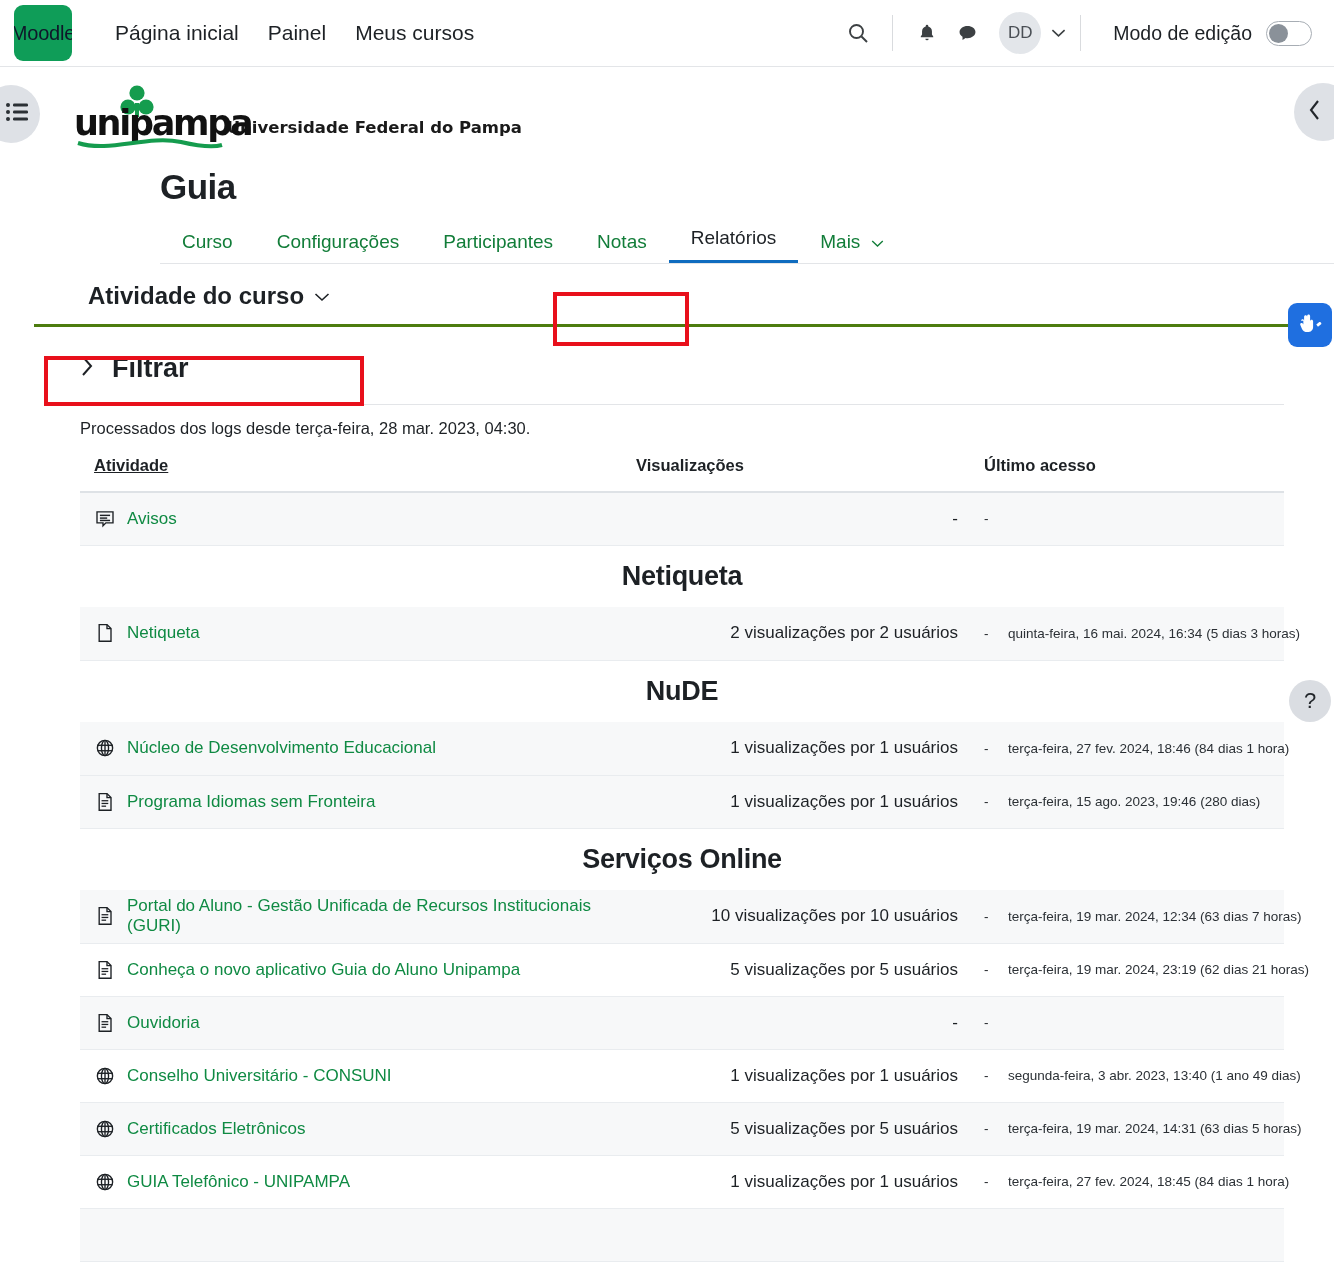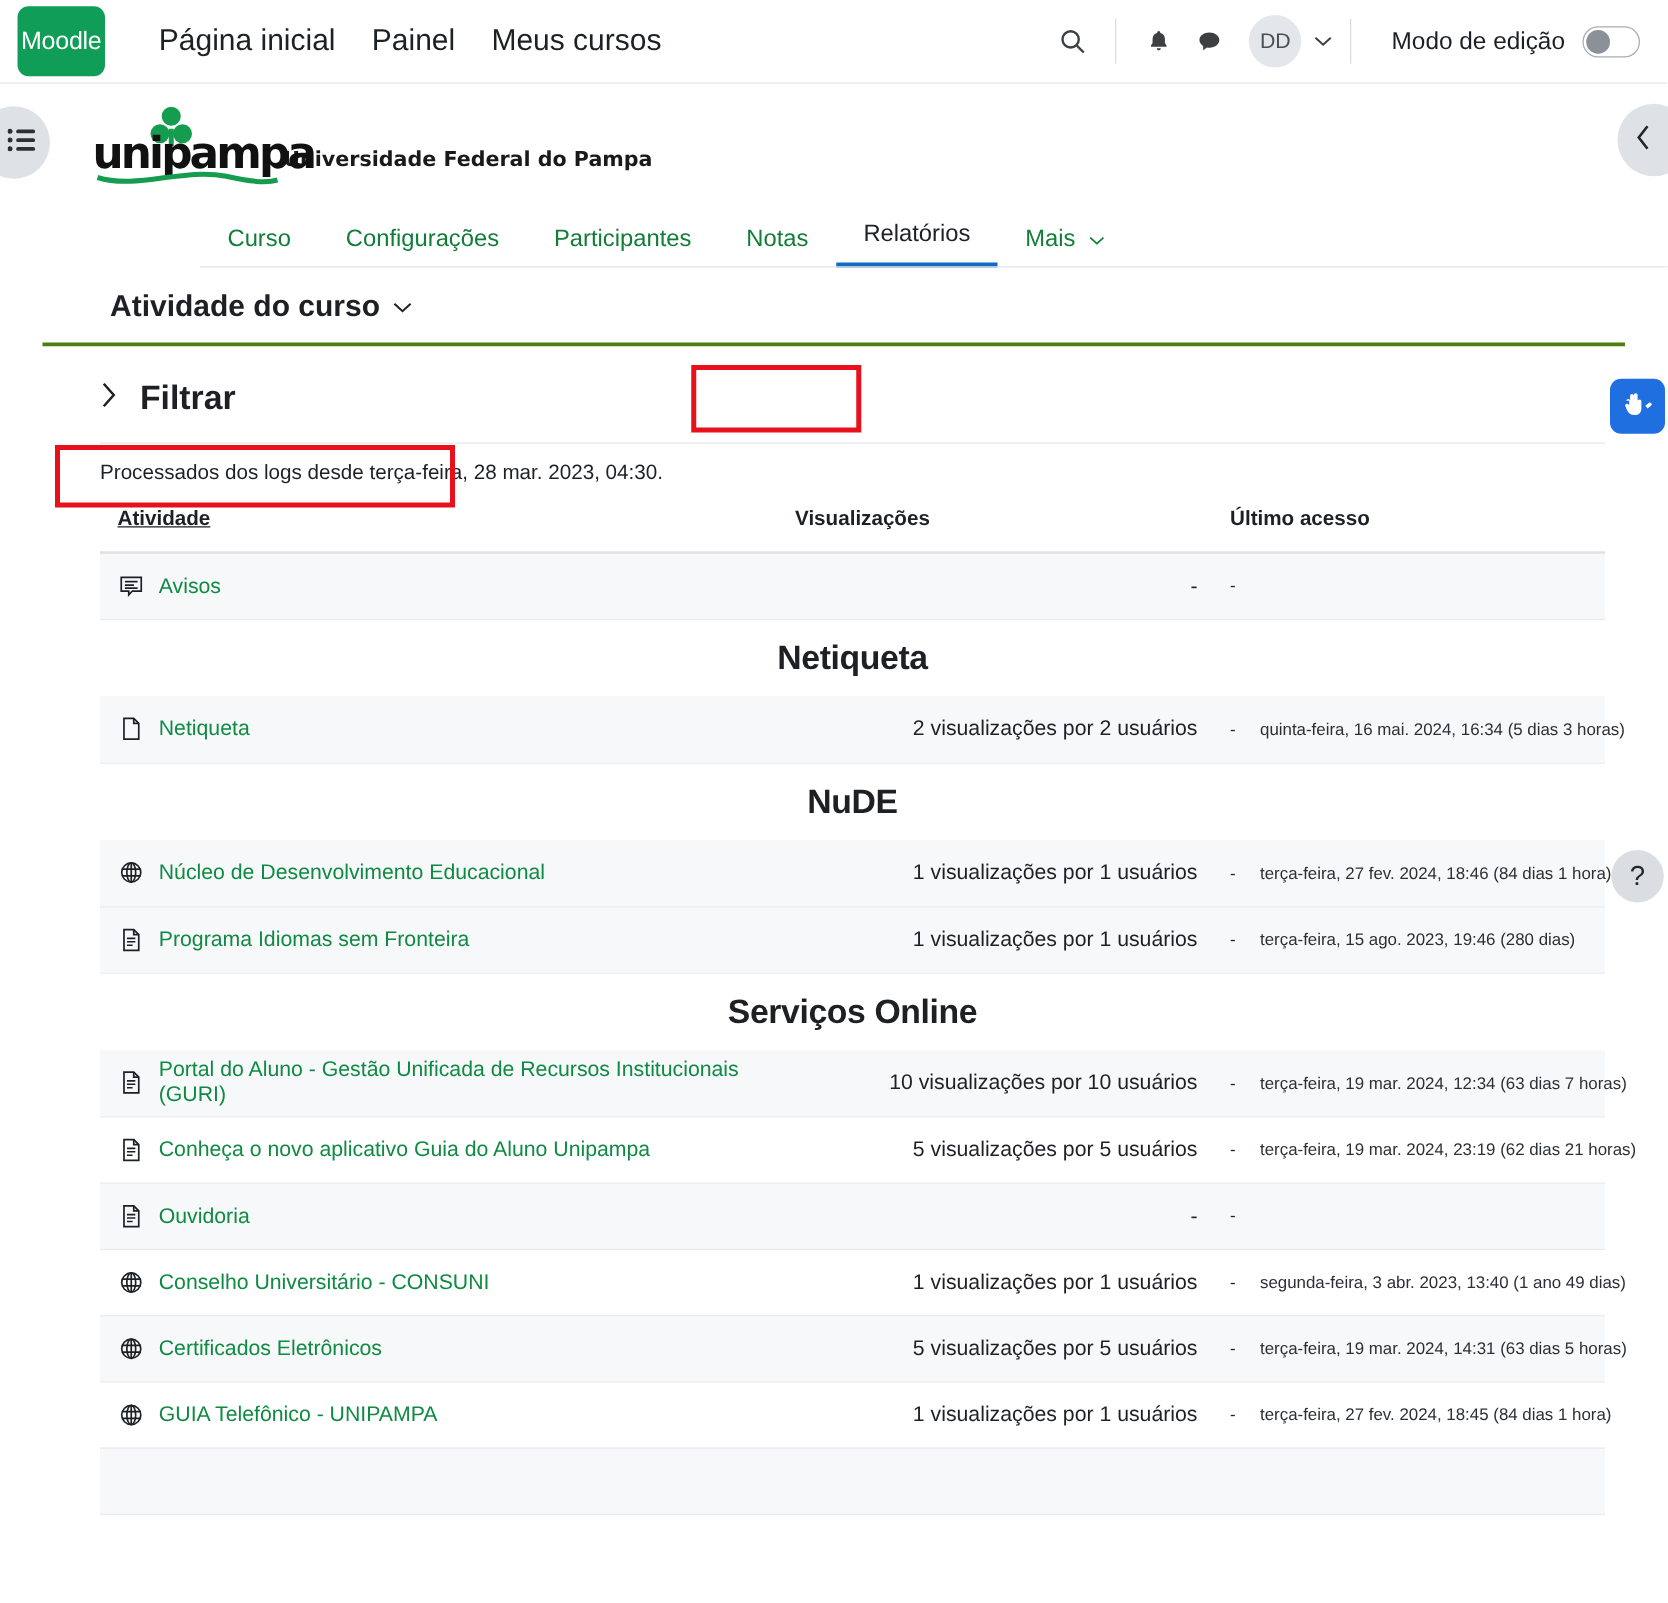--- a/index.html
+++ b/index.html
@@ -17,35 +17,35 @@
   .navbar {
     position: relative;
     height: 67px;
     background: #ffffff;
     border-bottom: 1px solid #e3e5e8;
     display: flex;
     align-items: center;
     padding: 0 22px 0 0;
   }
   .brand-logo {
-    width: 70px; height: 56px;
+    width: 58px; height: 56px;
     background: #0f9d58;
     border-radius: 9px;
     margin-left: 14px;
     display: flex; align-items: center; justify-content: center;
-    color: #ffffff;
+    color: #0f172a;
     font-size: 20px;
     letter-spacing: -0.2px;
     overflow: hidden;
     flex: 0 0 auto;
   }
   .nav-links {
     display: flex; align-items: center; gap: 29px;
     margin-left: 43px;
-    font-size: 24px;
+    font-size: 21px;
     color: #1d2125;
   }
   .nav-links a { color: #1d2125; text-decoration: none; white-space: nowrap; }
   .nav-right {
     margin-left: auto;
     display: flex; align-items: center;
   }
   .nav-icon {
     width: 40px; height: 40px;
     display: flex; align-items: center; justify-content: center;
@@ -384,20 +384,21 @@
       <span class="uni-word">unipampa</span>
       <span class="uni-swoosh">
         <svg width="148" height="14" viewBox="0 0 148 14" fill="none" stroke="#159c4e" stroke-width="4">
           <path d="M2 6 C 34 16, 70 -2, 105 5 C 122 9, 136 11, 146 8"></path>
         </svg>
       </span>
     </div>
     <div class="uni-tag">Universidade Federal do Pampa</div>
   </div>
 
+  <h1 class="course-title">Guia</h1>
 
   <nav class="tabs">
     <a class="tab" href="#">Curso</a>
     <a class="tab" href="#">Configurações</a>
     <a class="tab" href="#">Participantes</a>
     <a class="tab" href="#">Notas</a>
     <a class="tab active" href="#">Relatórios</a>
     <a class="tab" href="#">
       <span>Mais</span>
       <svg width="13" height="9" viewBox="0 0 16 10" fill="none" stroke="#127d39" stroke-width="1.7" style="margin-left:5px">

